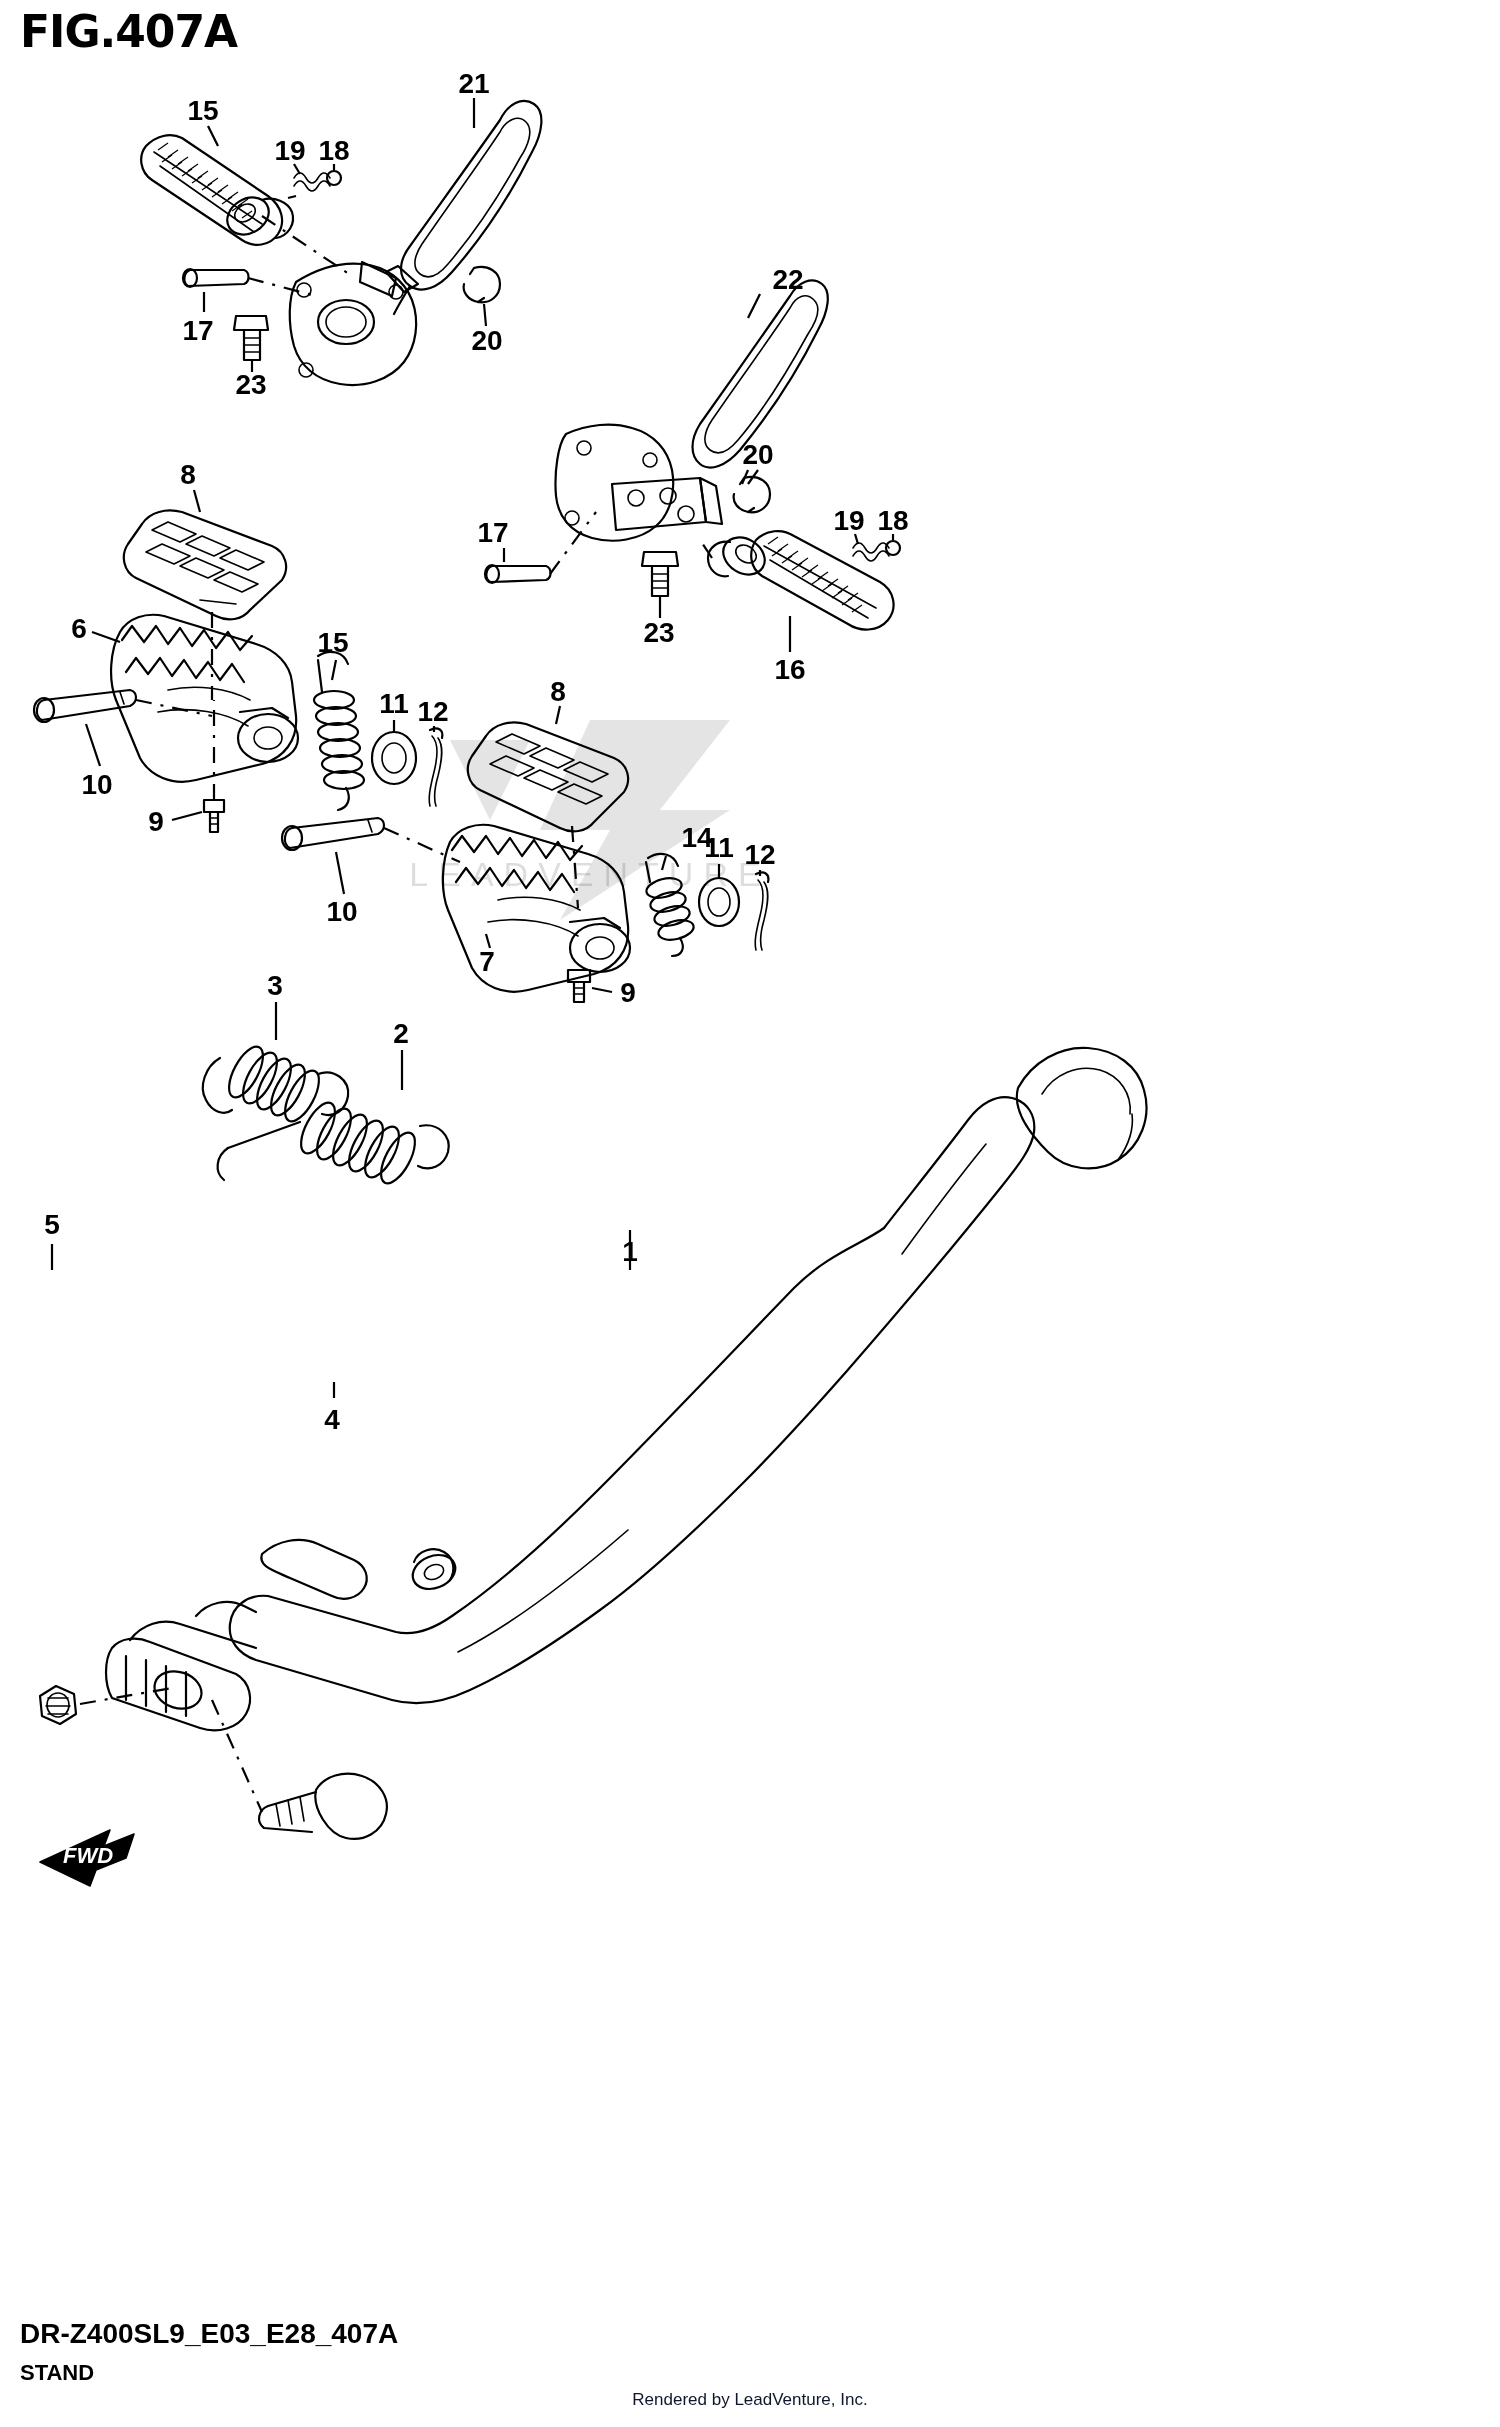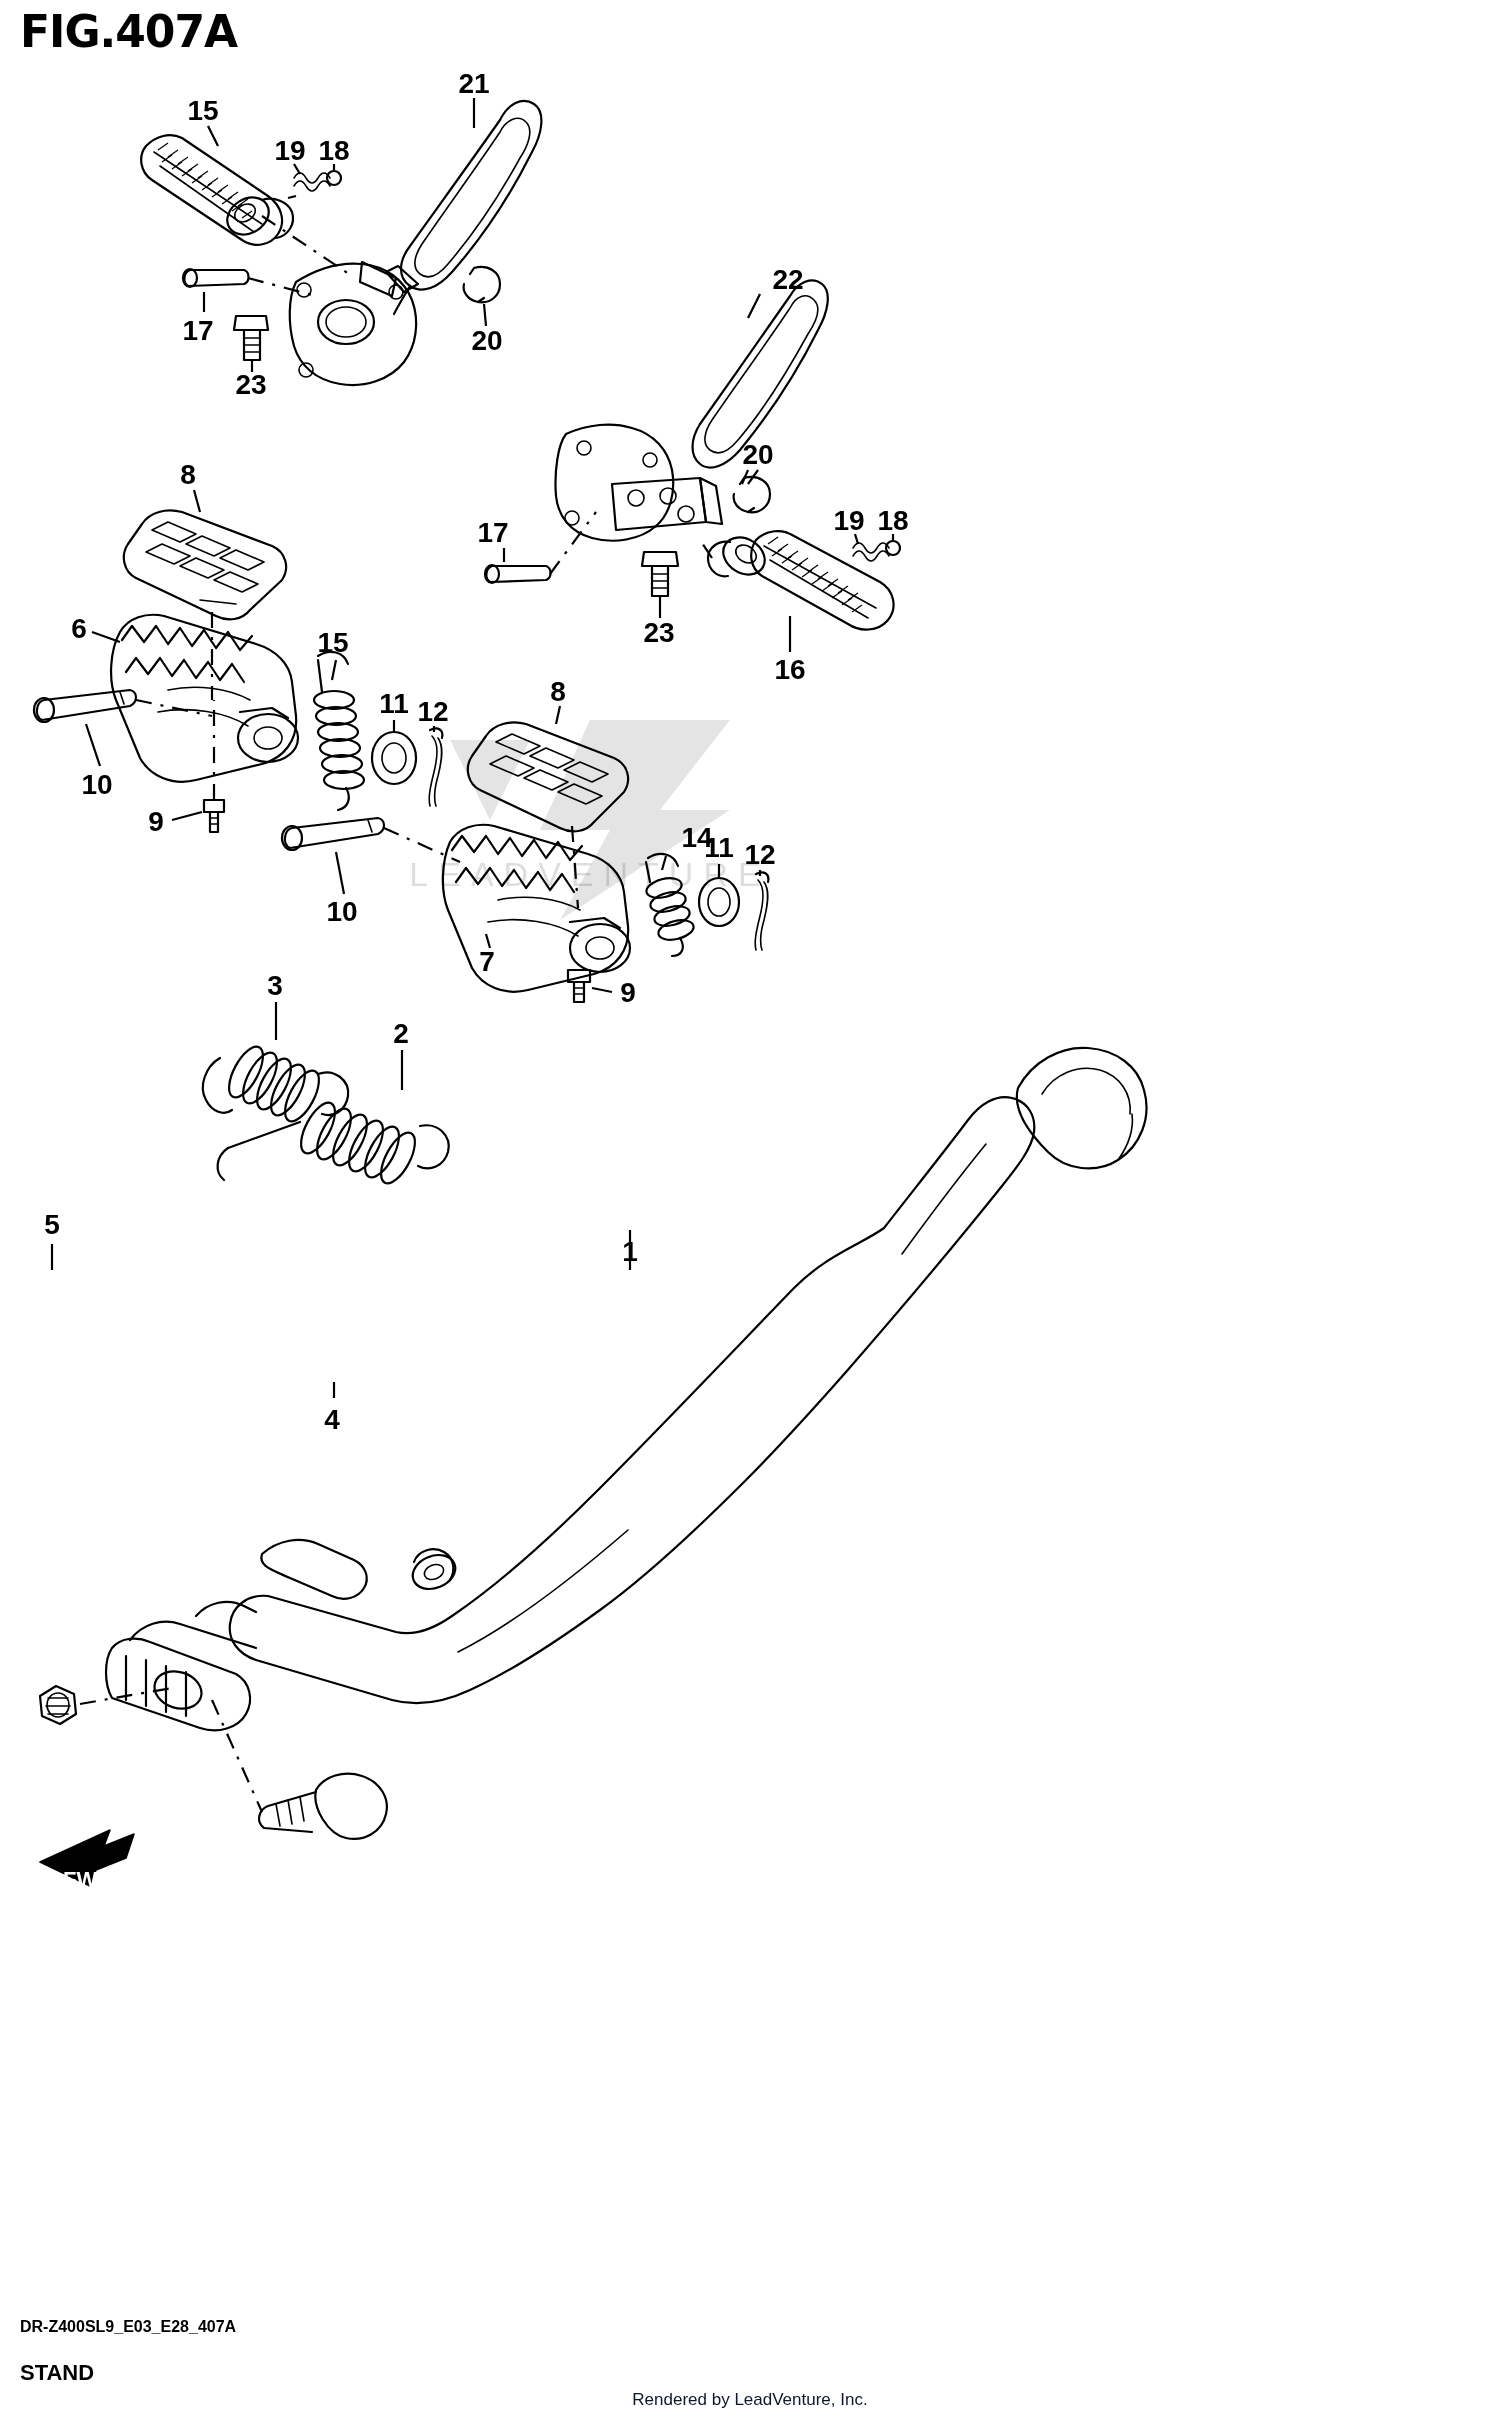--- a/index.html
+++ b/index.html
@@ -27,21 +27,21 @@
     top: 6px;
     font-size: 44px;
     font-weight: bold;
     letter-spacing: -1px;
     font-family: "DejaVu Sans", sans-serif;
   }
   .footer-code {
     position: absolute;
     left: 20px;
     top: 2318px;
-    font-size: 16px;
+    font-size: 28px;
     font-weight: bold;
     font-family: "Liberation Sans", sans-serif;
   }
   .footer-name {
     position: absolute;
     left: 20px;
     top: 2360px;
     font-size: 22px;
     font-weight: bold;
     font-family: "Liberation Sans", sans-serif;
@@ -453,21 +453,21 @@
                         C 382 1832, 364 1842, 346 1838 C 328 1834, 312 1808, 316 1790 Z"></path>
     <path class="ln" d="M316 1792 L268 1806 C 258 1810, 256 1822, 264 1828 L 312 1832"></path>
     <path class="ln-thin" d="M276 1804 L280 1826 M288 1800 L292 1824 M300 1797 L304 1821"></path>
     <path class="lead" d="M334 1398 L334 1382"></path>
     <path class="dash" d="M212 1700 L262 1812"></path>
 
     <path class="fwd-arrow" d="M40 1862 L110 1830 L104 1846 L134 1834 L126 1858 L96 1870 L90 1886 Z"></path>
     <path class="ln-thin" d="M40 1862 L110 1830 L104 1846 L134 1834 L126 1858 L96 1870 L90 1886 Z" stroke="#000" fill="none"></path>
   </svg>
 
-  <div class="callout" style="left:88px; top:1856px; color:#fff; font-size:22px; margin-top:24px;">FWD</div>
+  <div class="callout" style="left:88px; top:1856px; color:#fff; font-size:22px; font-style:italic;">FWD</div>
 
   <div class="callout" style="left:203px; top:111px;">15</div>
   <div class="callout" style="left:474px; top:84px;">21</div>
   <div class="callout" style="left:290px; top:151px;">19</div>
   <div class="callout" style="left:334px; top:151px;">18</div>
   <div class="callout" style="left:198px; top:331px;">17</div>
   <div class="callout" style="left:487px; top:341px;">20</div>
   <div class="callout" style="left:251px; top:385px;">23</div>
   <div class="callout" style="left:760px; top:280px;margin-left:28px;">22</div>
   <div class="callout" style="left:758px; top:455px;">20</div>

